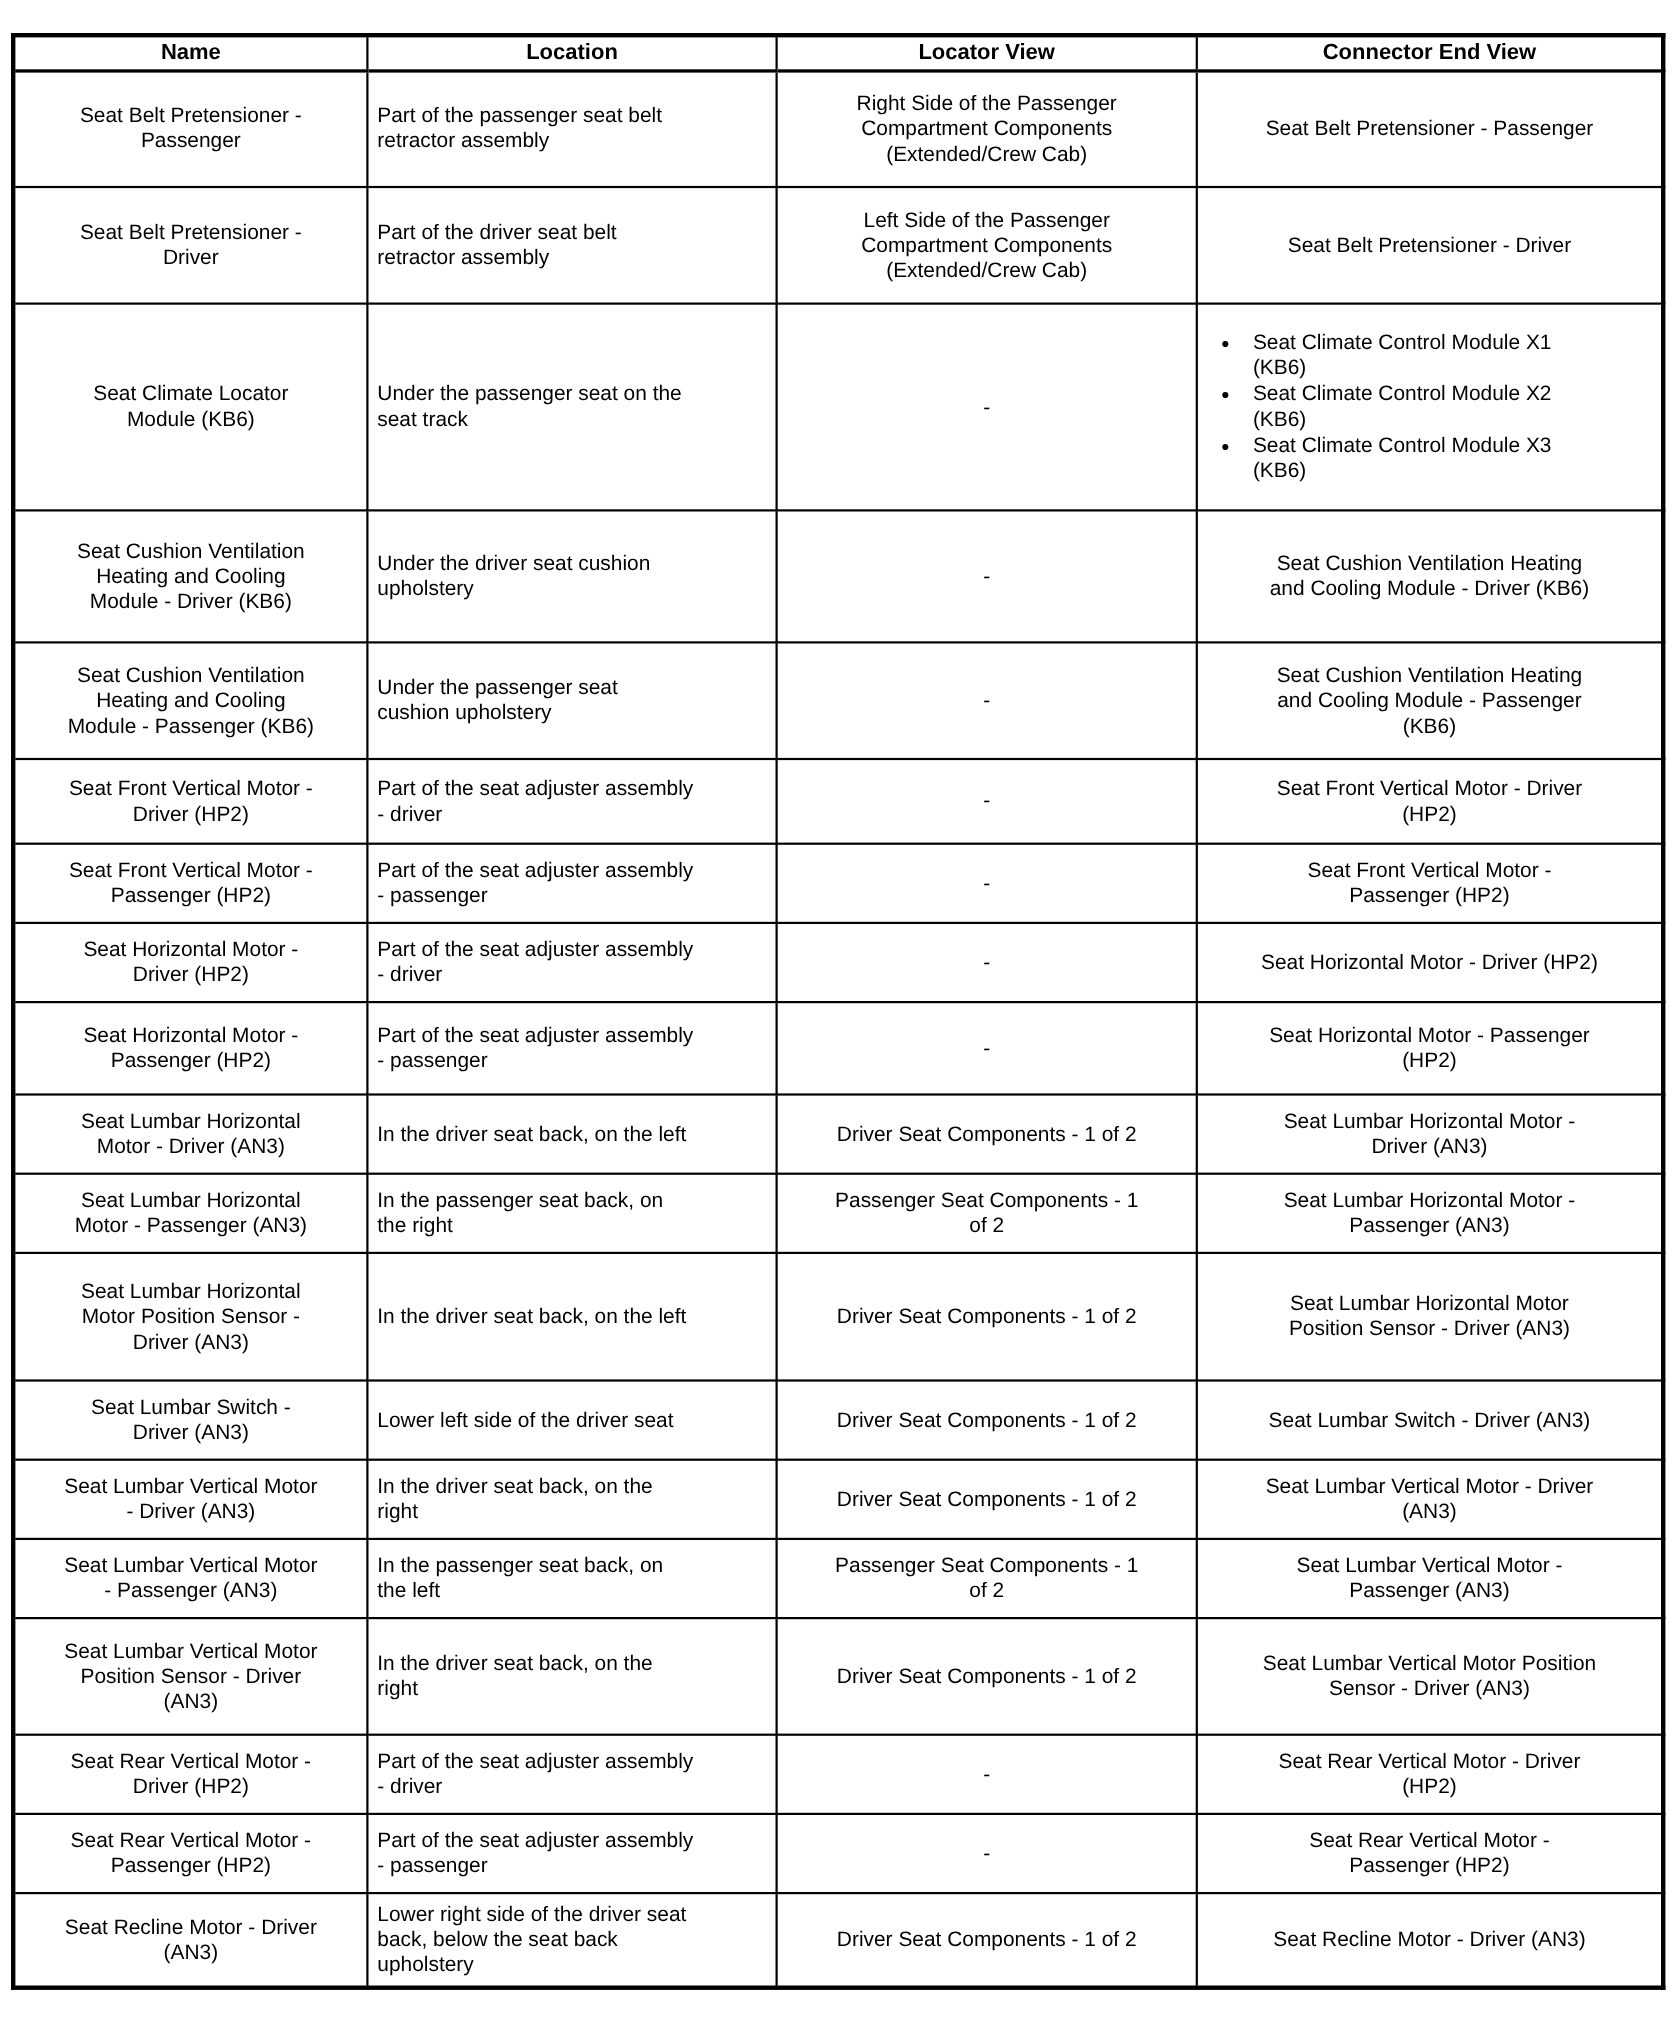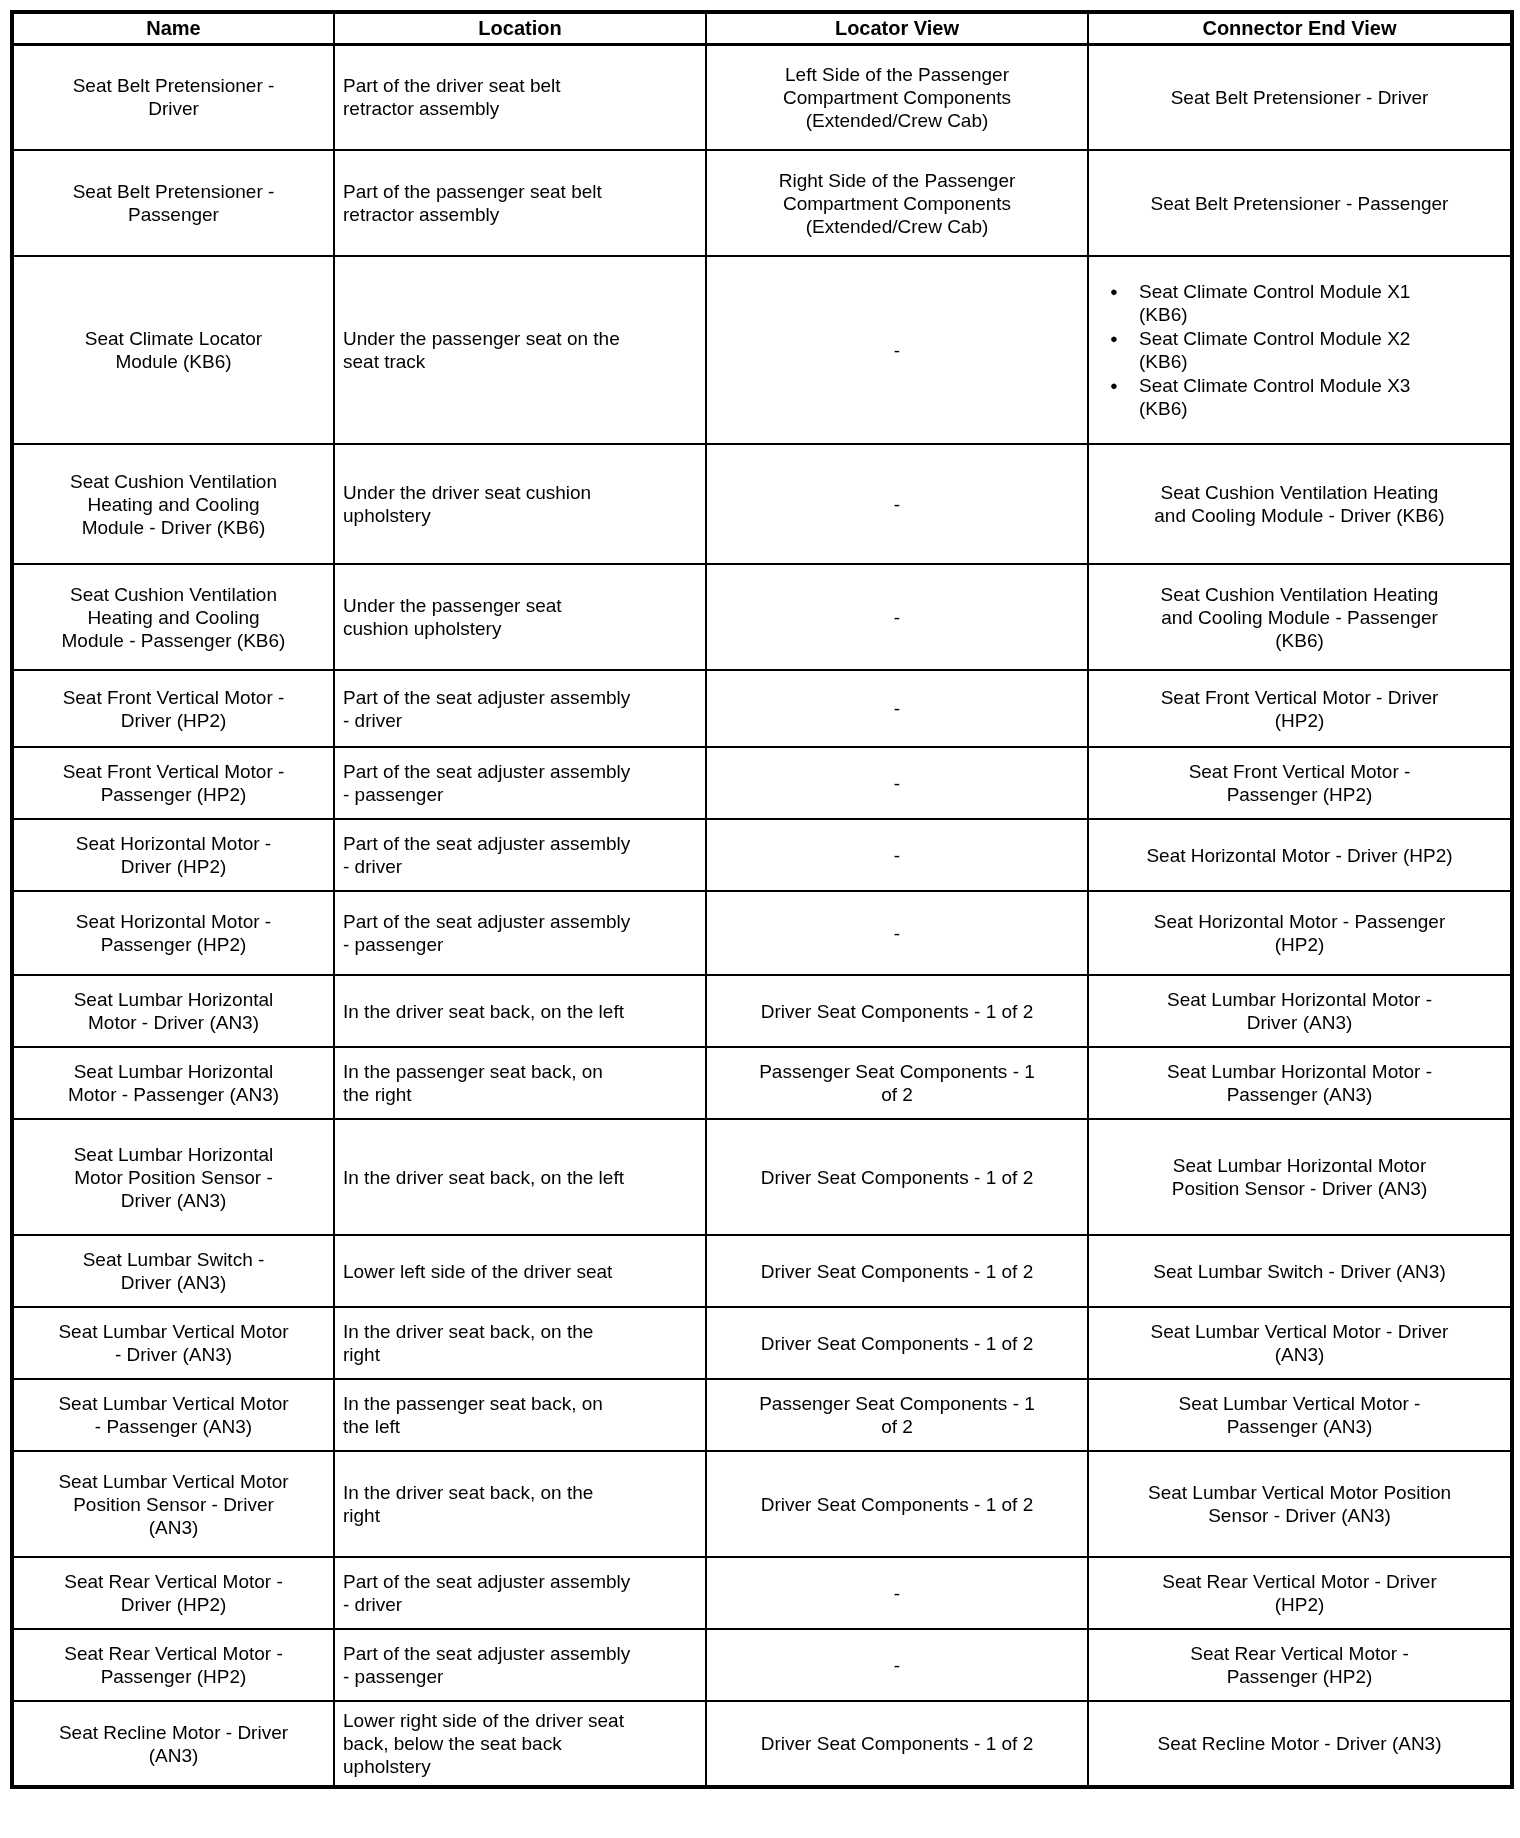--- a/index.html
+++ b/index.html
@@ -13,20 +13,21 @@
   table.loc-table {
     width: 1500px;
     border-collapse: collapse;
     table-layout: fixed;
     border: 4px solid #000000;
     background: #ffffff;
     font-family: "Liberation Sans", "DejaVu Sans", sans-serif;
     font-size: 19px;
     line-height: 23px;
     color: #000000;
+    margin-top: 20px;
   }
   col.c1 { width: 322px; }
   col.c2 { width: 372px; }
   col.c3 { width: 382px; }
   col.c4 { width: 424px; }
   th, td {
     border: 2px solid #000000;
     background: #ffffff;
     vertical-align: middle;
     overflow: hidden;
@@ -64,30 +65,30 @@
     <thead>
       <tr>
         <th>Name</th>
         <th>Location</th>
         <th>Locator View</th>
         <th>Connector End View</th>
       </tr>
     </thead>
     <tbody id="table-body">
         <tr style="height: 106px;">
+          <td class="cell-name">Seat Belt Pretensioner - Passenger</td>
+          <td class="cell-location">Part of the passenger seat belt retractor assembly</td>
+          <td class="cell-locator">Right Side of the Passenger Compartment Components (Extended/Crew Cab)</td>
+          <td class="cell-conn">Seat Belt Pretensioner - Passenger</td>
+        </tr>
+        <tr style="height: 106px;">
           <td class="cell-name">Seat Belt Pretensioner - Driver</td>
           <td class="cell-location">Part of the driver seat belt retractor assembly</td>
           <td class="cell-locator">Left Side of the Passenger Compartment Components (Extended/Crew Cab)</td>
           <td class="cell-conn">Seat Belt Pretensioner - Driver</td>
-        </tr>
-        <tr style="height: 106px;">
-          <td class="cell-name">Seat Belt Pretensioner - Passenger</td>
-          <td class="cell-location">Part of the passenger seat belt retractor assembly</td>
-          <td class="cell-locator">Right Side of the Passenger Compartment Components (Extended/Crew Cab)</td>
-          <td class="cell-conn">Seat Belt Pretensioner - Passenger</td>
         </tr>
         <tr style="height: 188px;">
           <td class="cell-name">Seat Climate Locator Module (KB6)</td>
           <td class="cell-location">Under the passenger seat on the seat track</td>
           <td class="cell-locator">-</td>
           <td class="cell-conn bullets">
             <div class="bullet-item"><span class="bullet">●</span><span>Seat Climate Control Module X1 (KB6)</span></div>
             <div class="bullet-item"><span class="bullet">●</span><span>Seat Climate Control Module X2 (KB6)</span></div>
             <div class="bullet-item"><span class="bullet">●</span><span>Seat Climate Control Module X3 (KB6)</span></div>
           </td>

